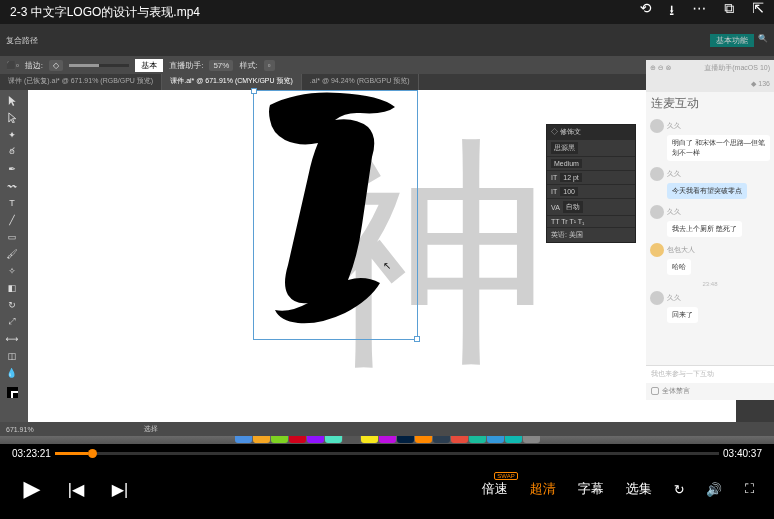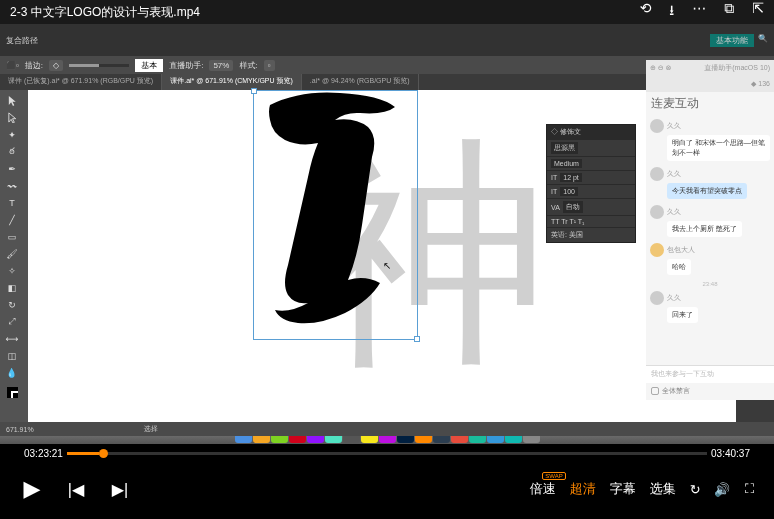--- a/index.html
+++ b/index.html
@@ -50,28 +50,28 @@
 .avatar{width:14px;height:14px;border-radius:50%;background:#ccc;flex-shrink:0}
 .username{font-size:7px;color:#999}
 .msg-text{background:#fff;padding:3px 5px;border-radius:3px;font-size:7px;color:#333;margin-left:17px;display:inline-block}
 .msg-time{text-align:center;font-size:6px;color:#bbb;margin:4px 0}
 .chat-input{height:18px;background:#fff;border-top:1px solid #ddd;padding:3px 5px;font-size:7px;color:#bbb}
 .chat-foot{padding:3px 5px;font-size:7px;color:#888;display:flex;align-items:center;gap:3px}
 .checkbox{width:8px;height:8px;border:1px solid #aaa;border-radius:2px}
 .status-bar{height:14px;background:#4a4a4a;font-size:7px;color:#ccc;display:flex;align-items:center;padding:0 6px;gap:110px}
 .dock-bg{height:20px;background:linear-gradient(#888,#555);display:flex;align-items:end;justify-content:center;gap:1px;padding-bottom:1px}
 .dock-icon{width:17px;height:17px;border-radius:3px}
-.progress-area{height:18px;background:#000;display:flex;align-items:center;padding:0 24px;gap:4px}
+.progress-area{height:18px;background:#000;display:flex;align-items:center;padding:0 12px;gap:4px}
 .time-text{color:#fff;font-size:10px}
 .prog-bar{flex:1;height:3px;background:#333;position:relative}
 .prog-fill{position:absolute;height:100%;width:5%;background:#ff8800}
 .prog-dot{position:absolute;left:5%;top:-3px;width:9px;height:9px;border-radius:50%;background:#ff8800}
 .player-controls{height:54px;background:#000;display:flex;align-items:center;padding:0 20px;gap:20px;color:#fff}
 .play-btn{font-size:22px;cursor:pointer;width:24px;text-align:center}
-.ctrl-right{margin-left:auto;display:flex;gap:14px;font-size:13px;align-items:center}
+.ctrl-right{margin-left:auto;display:flex;gap:22px;font-size:13px;align-items:center}
 .ctrl-item{cursor:pointer;position:relative}
 .orange{color:#ff8800}
 .speed-badge{position:absolute;top:-8px;right:-10px;border:1px solid #ff8800;color:#ff8800;font-size:6px;padding:0 2px;border-radius:2px}
 .glyph-svg{position:absolute;left:222px;top:-5px;width:170px;height:260px}
 </style>
 </head>
 <body>
 
 <div class="title-bar">
   <span>2-3 中文字LOGO的设计与表现.mp4</span>

